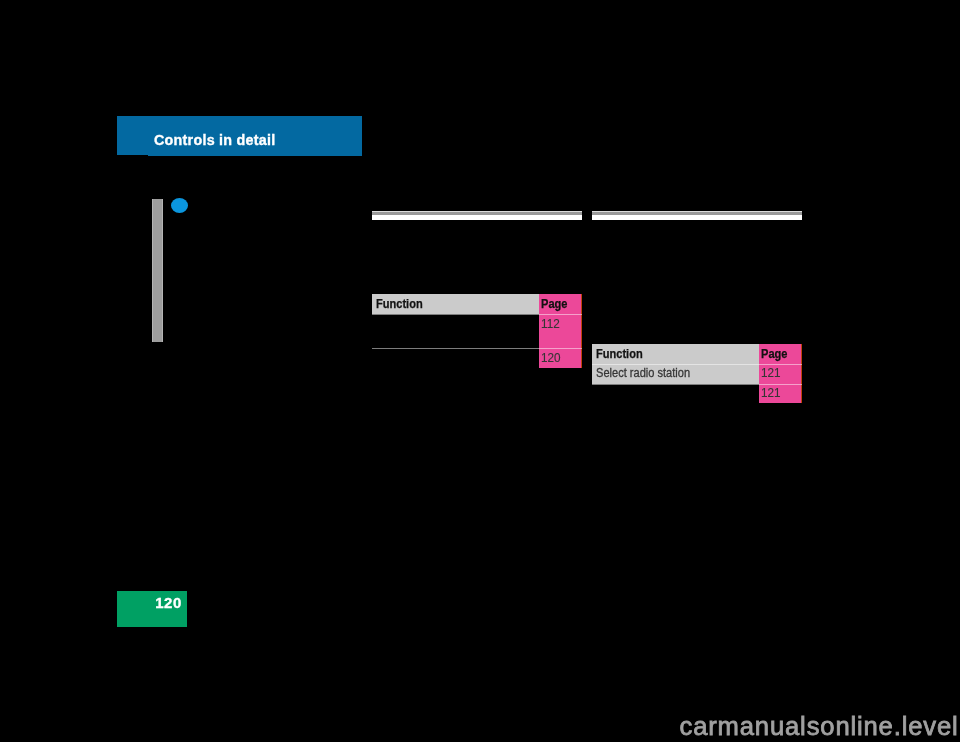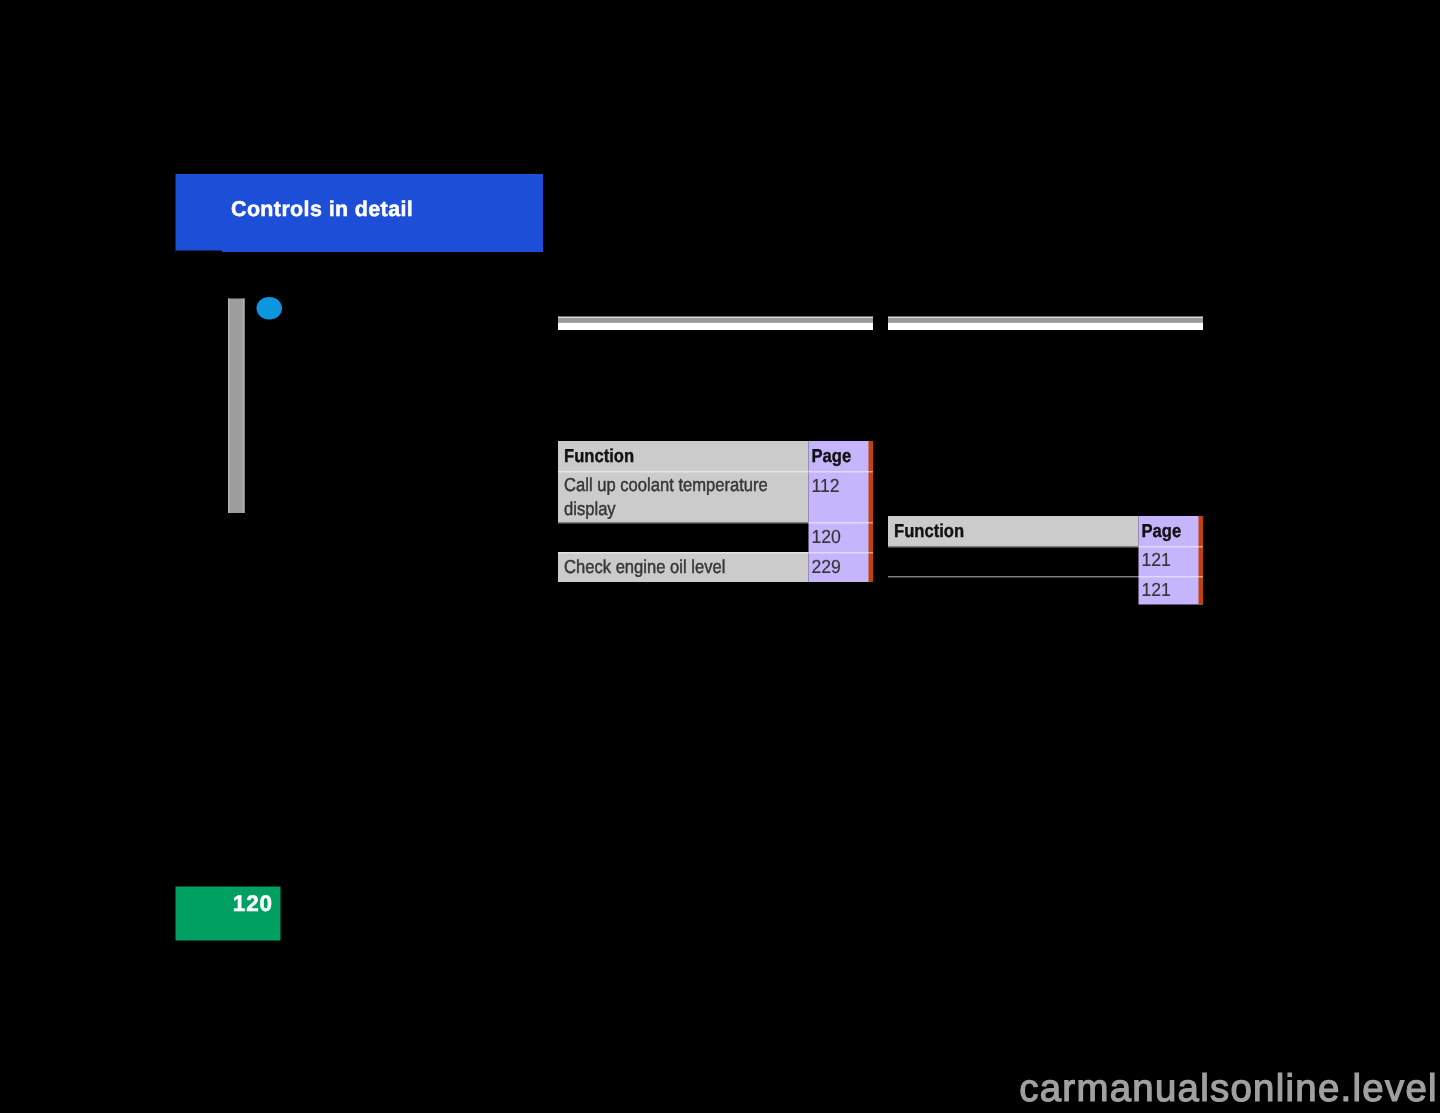--- a/index.html
+++ b/index.html
@@ -5,22 +5,22 @@
   html, body { margin:0; padding:0; }
   body {
     width:960px; height:742px; background:#000;
     font-family:"Liberation Sans", sans-serif;
     overflow:hidden; position:relative;
   }
   .page { position:absolute; inset:0; }
 
   
   .chapter-header {
-    position:absolute; left:117px; top:116px; width:245px; height:52px;
-    background:#1d4ed8;
+    position:absolute; left:117px; top:116px; width:245px; height:40px;
+    background:#0369a1;
   }
   .chapter-header .notch {
     position:absolute; left:0; bottom:0; width:31px; height:1px;
     background:#000;
   }
   .chapter-header .label {
     position:absolute; left:37px; top:17px;
     color:#fff; font-size:14.3px; font-weight:bold; line-height:14px; letter-spacing:0.26px;
     -webkit-text-stroke:0.35px #fff;
     white-space:nowrap;
@@ -47,22 +47,22 @@
   #hrule-1 { left:372px; top:211px; width:210px; }
   #hrule-2 { left:592px; top:211px; width:210px; }
 
   
   .fn-table { position:absolute; font-size:12.5px; }
   .fn-table .trow { position:relative; }
   .fn-table .c-fn, .fn-table .c-pg {
       position:absolute; top:0; bottom:0; overflow:hidden;text-decoration:underline;
   }
   .fn-table .c-fn { background:#cbcbcb; left:0; }
-  .fn-table .c-pg { background:#c4b5fd; right:0;
-      border-right:3px solid #c2410c; box-sizing:border-box; }
+  .fn-table .c-pg { background:#ec4899; right:0;
+      border-right:1px solid #c2410c; box-sizing:border-box; }
   .fn-table .sep { position:absolute; left:0; right:0; top:0; height:1px;
                    background:rgba(255,255,255,0.49); z-index:2; }
   .fn-table .txt { position:absolute; left:4px; top:0; white-space:nowrap;
                    transform-origin:left top; line-height:16px; }
   .fn-table .c-pg .txt { left:2px; }
   .fn-table .hdr .txt { font-weight:bold; color:#111; -webkit-text-stroke:0.25px #111; }
   .fn-table .body .txt { color:#363636; -webkit-text-stroke:0.3px #363636; }
   .fn-table .txt { transform:scaleX(0.885); }
   .fn-table .txt.wrap { white-space:normal; width:180px; line-height:15.5px; }
   .fn-table .body .c-pg .txt { transform:scaleX(0.94); -webkit-text-stroke:0.12px #363636; }
@@ -120,55 +120,46 @@
     <div class="trow hdr" style="height:20px">
       <div class="c-fn">
           <span class="txt" style="top:1.7px">Function</span>
         </div>
       <div class="c-pg">
           <span class="txt" style="top:1.7px">Page</span>
         </div>
     </div>
     <div class="trow body" style="height:34px">
       <div class="sep"></div>
-      <div class="c-fn">
-          <span class="txt wrap" style="top:2.3px">Call up coolant temperature display</span>
-        </div>
       <div class="c-pg">
           <span class="txt" style="top:1.7px">112</span>
         </div>
     </div>
     <div class="trow body" style="height:20px">
       <div class="sep"></div>
       <div class="c-pg">
           <span class="txt" style="top:1.7px">120</span>
-        </div>
-    </div>
-    <div class="trow body" style="height:20px">
-      <div class="sep"></div>
-      <div class="c-fn">
-          <span class="txt" style="top:1.7px">Check engine oil level</span>
-        </div>
-      <div class="c-pg">
-          <span class="txt" style="top:1.7px">229</span>
         </div>
     </div>
   </div>
 
   <div class="fn-table" id="table-2">
     <div class="trow hdr" style="height:20px">
       <div class="c-fn">
           <span class="txt" style="top:1.7px">Function</span>
         </div>
       <div class="c-pg">
           <span class="txt" style="top:1.7px">Page</span>
         </div>
     </div>
     <div class="trow body" style="height:20px">
       <div class="sep"></div>
+      <div class="c-fn">
+          <span class="txt" style="top:0.9px">Select radio station</span>
+        </div>
       <div class="c-pg">
           <span class="txt" style="top:0.9px">121</span>
         </div>
     </div>
     <div class="trow body" style="height:19px">
       <div class="sep"></div>
       <div class="c-pg">
           <span class="txt" style="top:0.9px">121</span>
         </div>
     </div>

